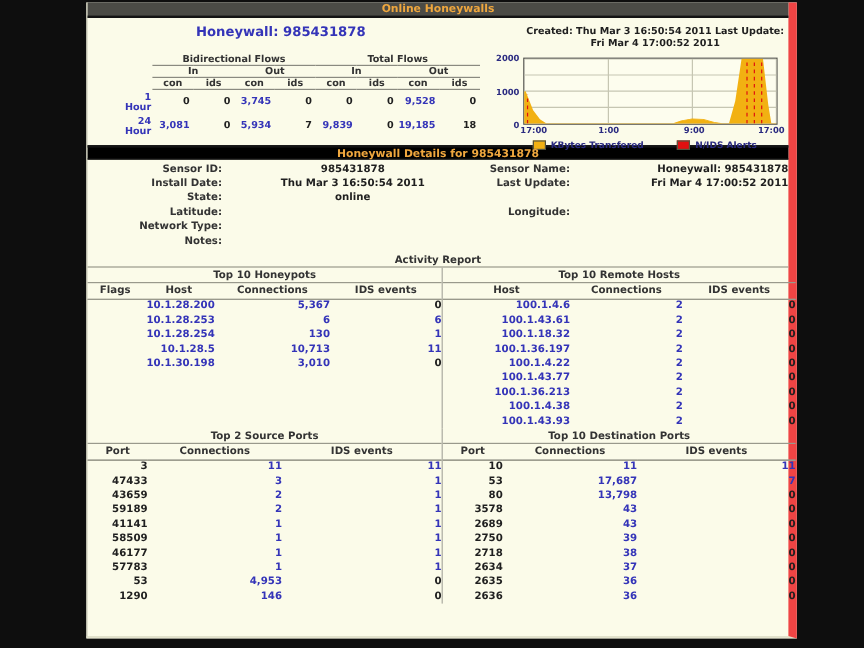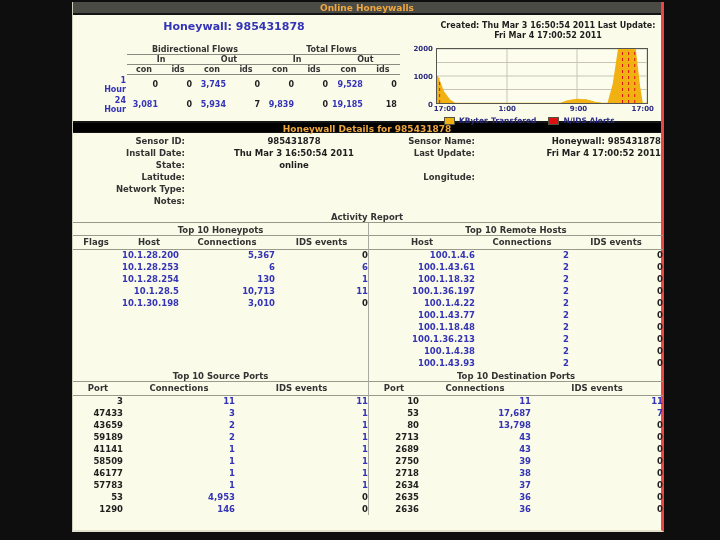--- a/index.html
+++ b/index.html
@@ -4,21 +4,21 @@
 <style>
   * { box-sizing: border-box; }
   html,body { margin:0; padding:0; }
   body {
     width:720px; height:540px; overflow:hidden; position:relative;
     background:#0e0e0e;
     font-family:"DejaVu Sans", sans-serif;
   }
   .panel {
     position:absolute; left:72px; top:2px; width:592px; height:530px;
-    background:#fbfbe9; border-left:1px solid #cfcfbc; border-right:3px solid #ef4444;
+    background:#fbfbe9; border-left:1px solid #cfcfbc; border-right:7px solid #ef4444;
     border-bottom:2px solid #e2e2cc;
   }
   .topbar {
     height:13px; line-height:13px; background:#4b4b46; color:#efa73e;
     font-weight:bold; font-size:9px; text-align:center;
     border-bottom:2px solid #141414;
   }
   .hdr-row { display:flex; padding-top:5px; height:30px; }
   .hw-link { width:322px; text-align:center; font-size:11px; font-weight:bold; color:#3434b8; cursor:pointer; }
   .created { flex:1; font-size:8px; font-weight:bold; color:#1f1f1f; text-align:center; line-height:10px; padding:1px 0 0 40px; }
@@ -33,21 +33,21 @@
   table.flows td.rowlbl { color:#3434b8; text-align:right; line-height:9px; cursor:pointer; }
 
   .chart { margin-left:10px; padding-top:3px; }
   .chart-main { display:flex; }
   .ylabs { width:26px; position:relative; height:56px; }
   .ylabs span { position:absolute; right:3px; font-size:7px; font-weight:bold; color:#2a2a80; }
   .plot { width:212px; height:56px; border:1px solid #555550; position:relative; background:#fdfdee; }
   .plot svg { position:absolute; inset:0; }
   .xlabs { position:relative; height:9px; margin-left:26px; width:214px; font-size:7px; font-weight:bold; color:#2a2a80; }
   .xlabs span { position:absolute; top:1px; white-space:nowrap; }
-  .legend { display:flex; gap:12px; margin-left:34px; margin-top:3px; font-size:7.5px; font-weight:bold; color:#2a2a80; align-items:center; }
+  .legend { display:flex; gap:28px; margin-left:34px; margin-top:3px; font-size:7.5px; font-weight:bold; color:#2a2a80; align-items:center; }
   .leg-item { display:flex; align-items:center; }
   .sw { width:11px; height:8px; margin-right:4px; border:1px solid #55553f; }
 
   .bar2 {
     height:12px; line-height:12px; background:#000000; color:#efa73e;
     font-weight:bold; font-size:9px; text-align:center;
     border-top:2px solid #141414; border-bottom:1px solid #141414;
   }
   table.details { width:100%; border-collapse:collapse; font-size:8.5px; font-weight:bold; color:#1f1f1f; margin-top:2px; table-layout:fixed; }
   table.details td { height:12px; padding:0; overflow:hidden; white-space:nowrap; }
@@ -326,45 +326,40 @@
               <td class="c-r lnk blue">100.1.4.22</td>
               <td class="c-r lnk blue">2</td>
               <td class="c-rp lnk">0</td>
             </tr>
             <tr>
               <td class="c-r lnk blue">100.1.43.77</td>
               <td class="c-r lnk blue">2</td>
               <td class="c-rp lnk">0</td>
             </tr>
             <tr>
-              <td class="c-r lnk blue">100.1.18.48</td>
-              <td class="c-r lnk blue">2</td>
-              <td class="c-rp lnk">0</td>
-            </tr>
-            <tr>
               <td class="c-r lnk blue">100.1.36.213</td>
               <td class="c-r lnk blue">2</td>
               <td class="c-rp lnk">0</td>
             </tr>
             <tr>
               <td class="c-r lnk blue">100.1.4.38</td>
               <td class="c-r lnk blue">2</td>
               <td class="c-rp lnk">0</td>
             </tr>
             <tr>
               <td class="c-r lnk blue">100.1.43.93</td>
               <td class="c-r lnk blue">2</td>
               <td class="c-rp lnk">0</td>
             </tr>
           </tbody>
       </table>
     </section>
 
     <section>
-      <div class="sec-title">Top 10 Source Ports</div>
+      <div class="sec-title">Top 2 Source Ports</div>
       <table class="t10">
         <thead>
             <tr>
           <th class="w50">Port</th>
           <th class="w112">Connections</th>
           <th>IDS events</th>
         </tr>
           </thead>
         <tbody>
             <tr>
@@ -441,21 +436,21 @@
               <td class="c-r">53</td>
               <td class="c-r lnk blue">17,687</td>
               <td class="c-rp2 lnk blue">7</td>
             </tr>
             <tr>
               <td class="c-r">80</td>
               <td class="c-r lnk blue">13,798</td>
               <td class="c-rp2 lnk">0</td>
             </tr>
             <tr>
-              <td class="c-r">2713</td>
+              <td class="c-r">3578</td>
               <td class="c-r lnk blue">43</td>
               <td class="c-rp2 lnk">0</td>
             </tr>
             <tr>
               <td class="c-r">2689</td>
               <td class="c-r lnk blue">43</td>
               <td class="c-rp2 lnk">0</td>
             </tr>
             <tr>
               <td class="c-r">2750</td>

